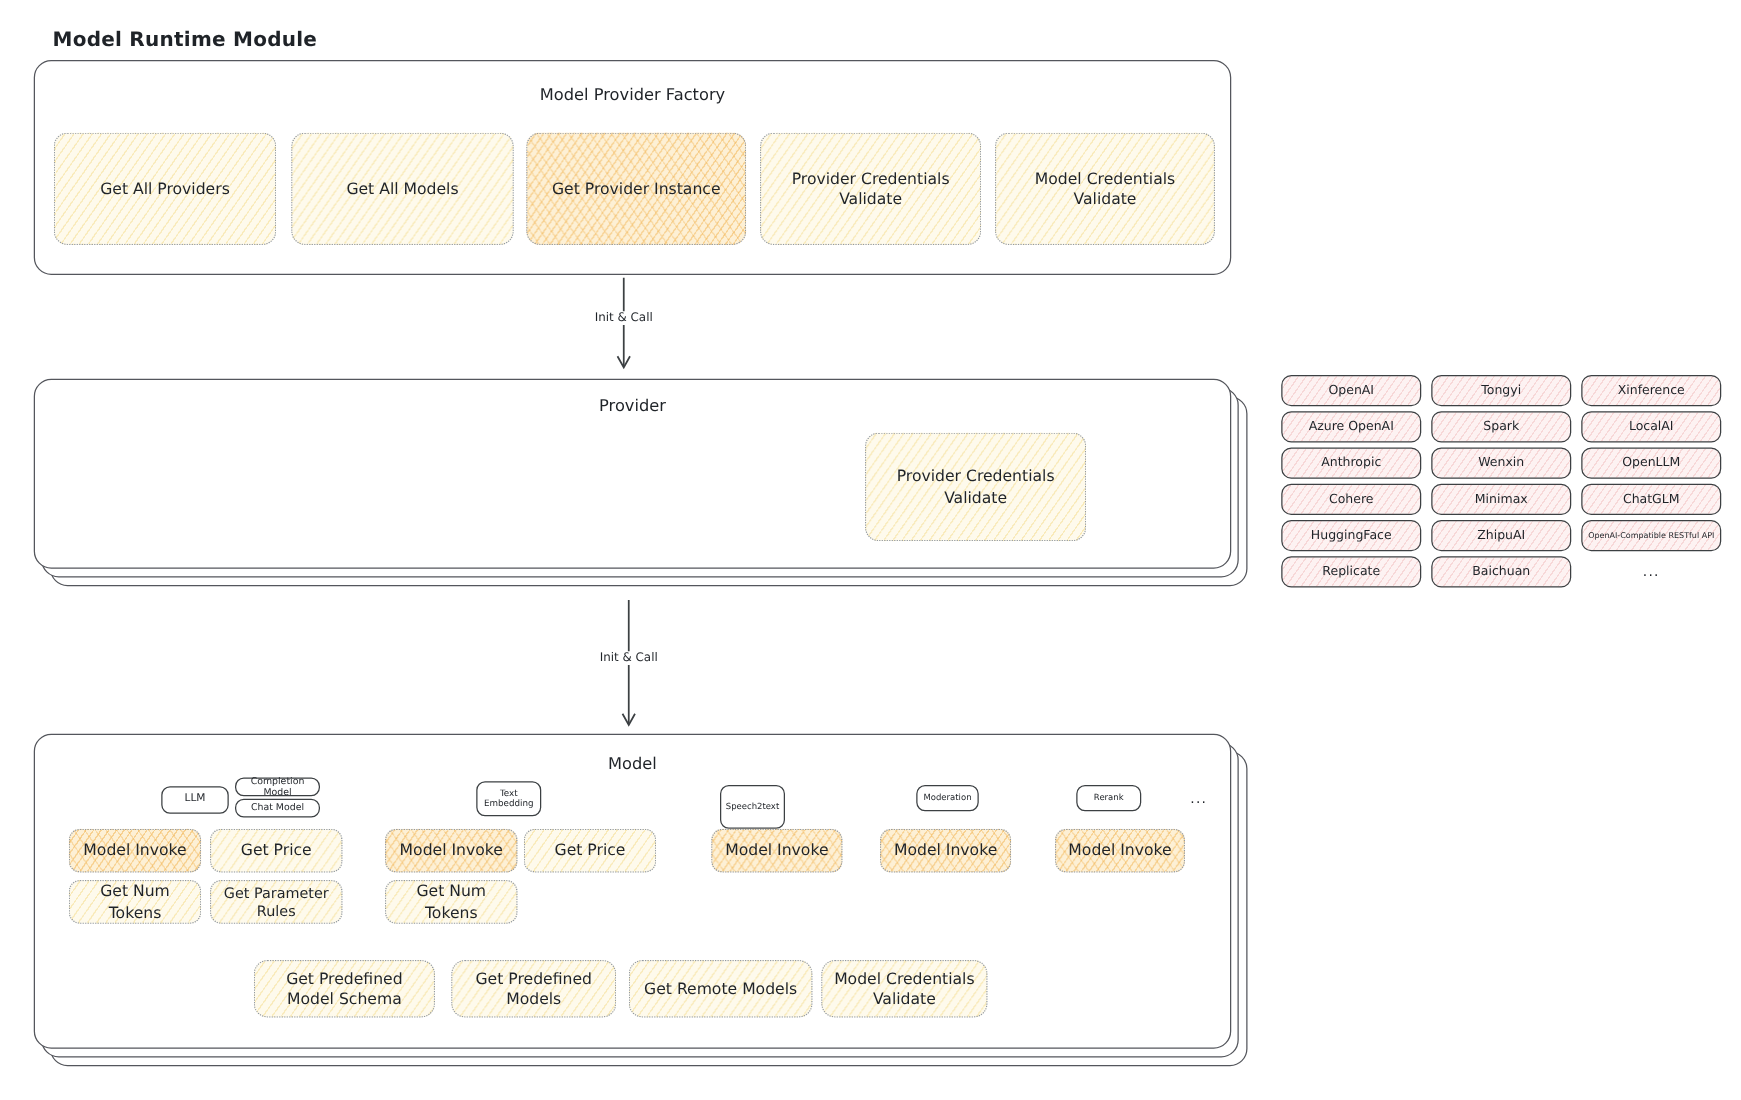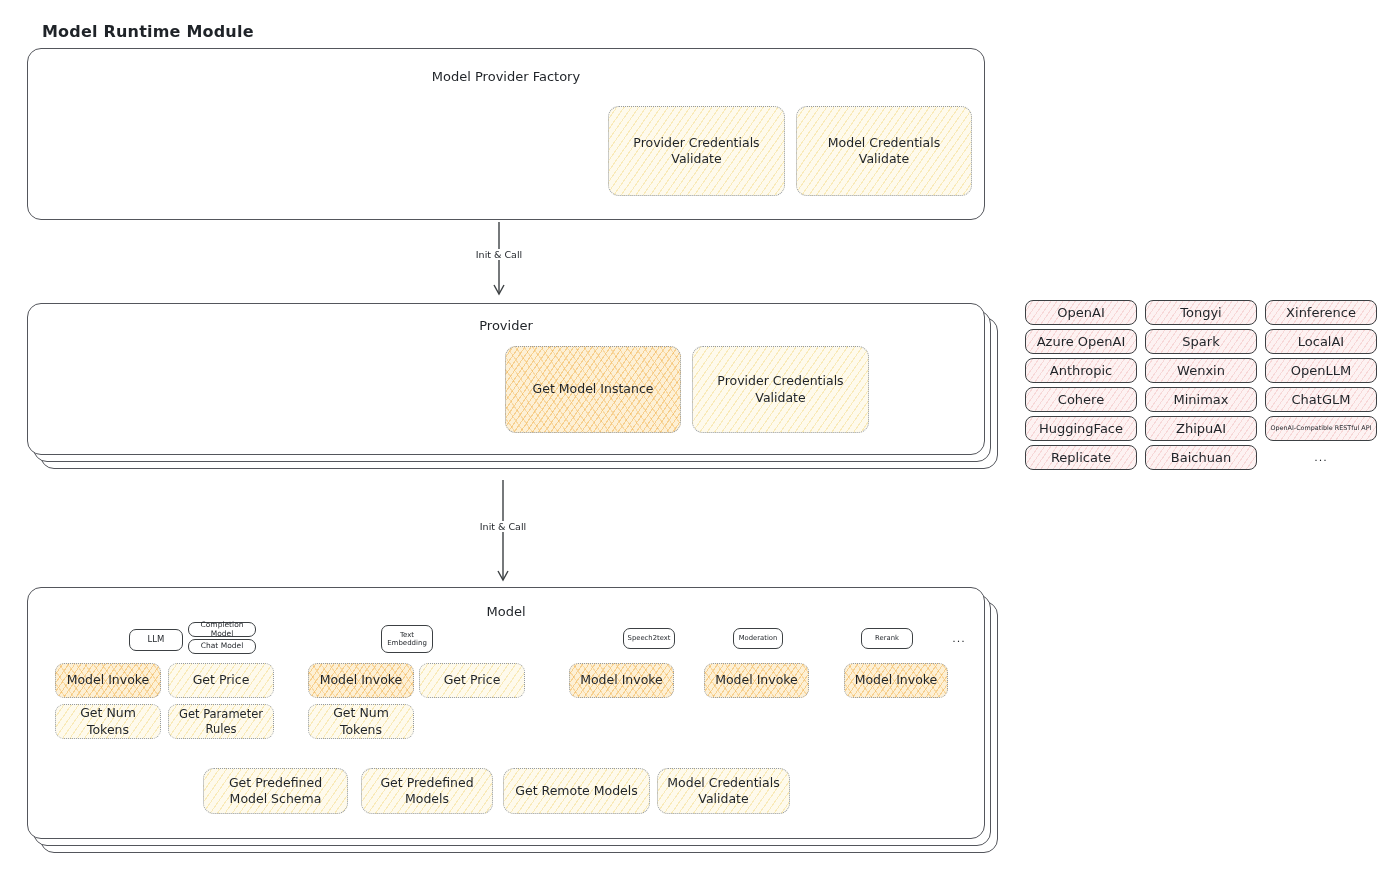--- a/index.html
+++ b/index.html
@@ -52,21 +52,21 @@
   }
   .tab {
     position:absolute; box-sizing:border-box;
     border:1.3px solid #3c4043; border-radius:7px; background:#fff;
     display:flex; align-items:center; justify-content:center;
     text-align:center; line-height:1.15;
   }
   .pill {
     box-sizing:border-box; border:1.2px solid #3c4043; border-radius:8px;
     display:flex; align-items:center; justify-content:center;
-    text-align:center; font-size:13px; line-height:1; padding:0 3px;
+    text-align:center; font-size:10px; line-height:1; padding:0 3px;
     white-space:nowrap;
   }
   .pill.small { font-size:6.4px; }
   .pill.ellipsis { border:none; background:none; font-size:11px; letter-spacing:1px; }
 
   .vendors-grid {
     position:absolute; left:1025px; top:300px; width:352px;
     display:grid; grid-template-columns:repeat(3,112px); grid-auto-rows:25px;
     gap:4px 8px;
   }
@@ -81,39 +81,41 @@
 </head>
 <body>
 
 <div class="canvas">
 
   <h1 class="page-title">Model Runtime Module</h1>
 
   <div class="stack" style="left:27px;top:48px;width:958px;height:172px">
     <section class="panel">
       <div class="panel-title" style="top:20px">Model Provider Factory</div>
+      <div class="box fill-yellow" style="left:15px;top:57px;width:178px;height:90px">Get All Providers</div>
+      <div class="box fill-yellow" style="left:205px;top:57px;width:178px;height:90px">Get All Models</div>
+      <div class="box fill-orange" style="left:393px;top:57px;width:176px;height:90px">Get Provider Instance</div>
       <div class="box fill-yellow" style="left:580px;top:57px;width:177px;height:90px">Provider Credentials Validate</div>
       <div class="box fill-yellow" style="left:768px;top:57px;width:176px;height:90px">Model Credentials Validate</div>
     </section>
   </div>
 
   <div class="arrow" style="left:491px;top:222px;width:16px;height:74px">
     <svg width="16" height="74" viewBox="0 0 16 74">
       <line x1="8" y1="0" x2="8" y2="71" stroke="#3c4043" stroke-width="1.4"></line>
       <path d="M3 63 L8 72 L13 63" fill="none" stroke="#3c4043" stroke-width="1.4"></path>
     </svg>
     <span class="arrow-label" style="top:27px">Init &amp; Call</span>
   </div>
 
   <div class="stack" style="left:27px;top:303px;width:958px;height:152px">
     <div class="sheet" style="transform:translate(13px,14px)"></div>
     <div class="sheet" style="transform:translate(6px,7px)"></div>
     <section class="panel">
       <div class="panel-title" style="top:14px">Provider</div>
-      <div class="box fill-orange" style="left:477px;top:42px;width:176px;height:87px">Get Model Instance</div>
       <div class="box fill-yellow" style="left:664px;top:42px;width:177px;height:87px">Provider Credentials Validate</div>
     </section>
   </div>
 
   <div class="vendors-grid">
     <div class="pill fill-pink">OpenAI</div>
     <div class="pill fill-pink">Tongyi</div>
     <div class="pill fill-pink">Xinference</div>
     <div class="pill fill-pink">Azure OpenAI</div>
     <div class="pill fill-pink">Spark</div>
@@ -143,21 +145,21 @@
   <div class="stack" style="left:27px;top:587px;width:958px;height:252px">
     <div class="sheet" style="transform:translate(13px,14px)"></div>
     <div class="sheet" style="transform:translate(6px,7px)"></div>
     <section class="panel">
       <div class="panel-title" style="top:16px">Model</div>
 
       <div class="tab fill-blue" style="left:101px;top:41px;width:54px;height:22px;font-size:8.5px">LLM</div>
       <div class="tab" style="left:160px;top:34px;width:68px;height:15px;font-size:7.5px">Completion Model</div>
       <div class="tab" style="left:160px;top:51px;width:68px;height:15px;font-size:7.5px">Chat Model</div>
       <div class="tab fill-blue" style="left:353px;top:37px;width:52px;height:28px;font-size:7px;padding:1px 4px">Text Embedding</div>
-      <div class="tab fill-blue" style="left:595px;top:40px;width:52px;height:21px;font-size:6.8px">Speech2text</div>
+      <div class="tab fill-blue" style="left:548px;top:40px;width:52px;height:35px;font-size:6.8px">Speech2text</div>
       <div class="tab fill-blue" style="left:705px;top:40px;width:50px;height:21px;font-size:6.8px">Moderation</div>
       <div class="tab fill-blue" style="left:833px;top:40px;width:52px;height:21px;font-size:6.8px">Rerank</div>
       <div class="tab" style="left:920px;top:43px;width:22px;height:16px;border:none;font-size:11px;letter-spacing:1px">...</div>
 
       <div class="box fill-orange" style="left:27px;top:75px;width:106px;height:35px;border-radius:9px">Model Invoke</div>
       <div class="box fill-yellow" style="left:140px;top:75px;width:106px;height:35px;border-radius:9px">Get Price</div>
       <div class="box fill-orange" style="left:280px;top:75px;width:106px;height:35px;border-radius:9px">Model Invoke</div>
       <div class="box fill-yellow" style="left:391px;top:75px;width:106px;height:35px;border-radius:9px">Get Price</div>
       <div class="box fill-orange" style="left:541px;top:75px;width:105px;height:35px;border-radius:9px">Model Invoke</div>
       <div class="box fill-orange" style="left:676px;top:75px;width:105px;height:35px;border-radius:9px">Model Invoke</div>

